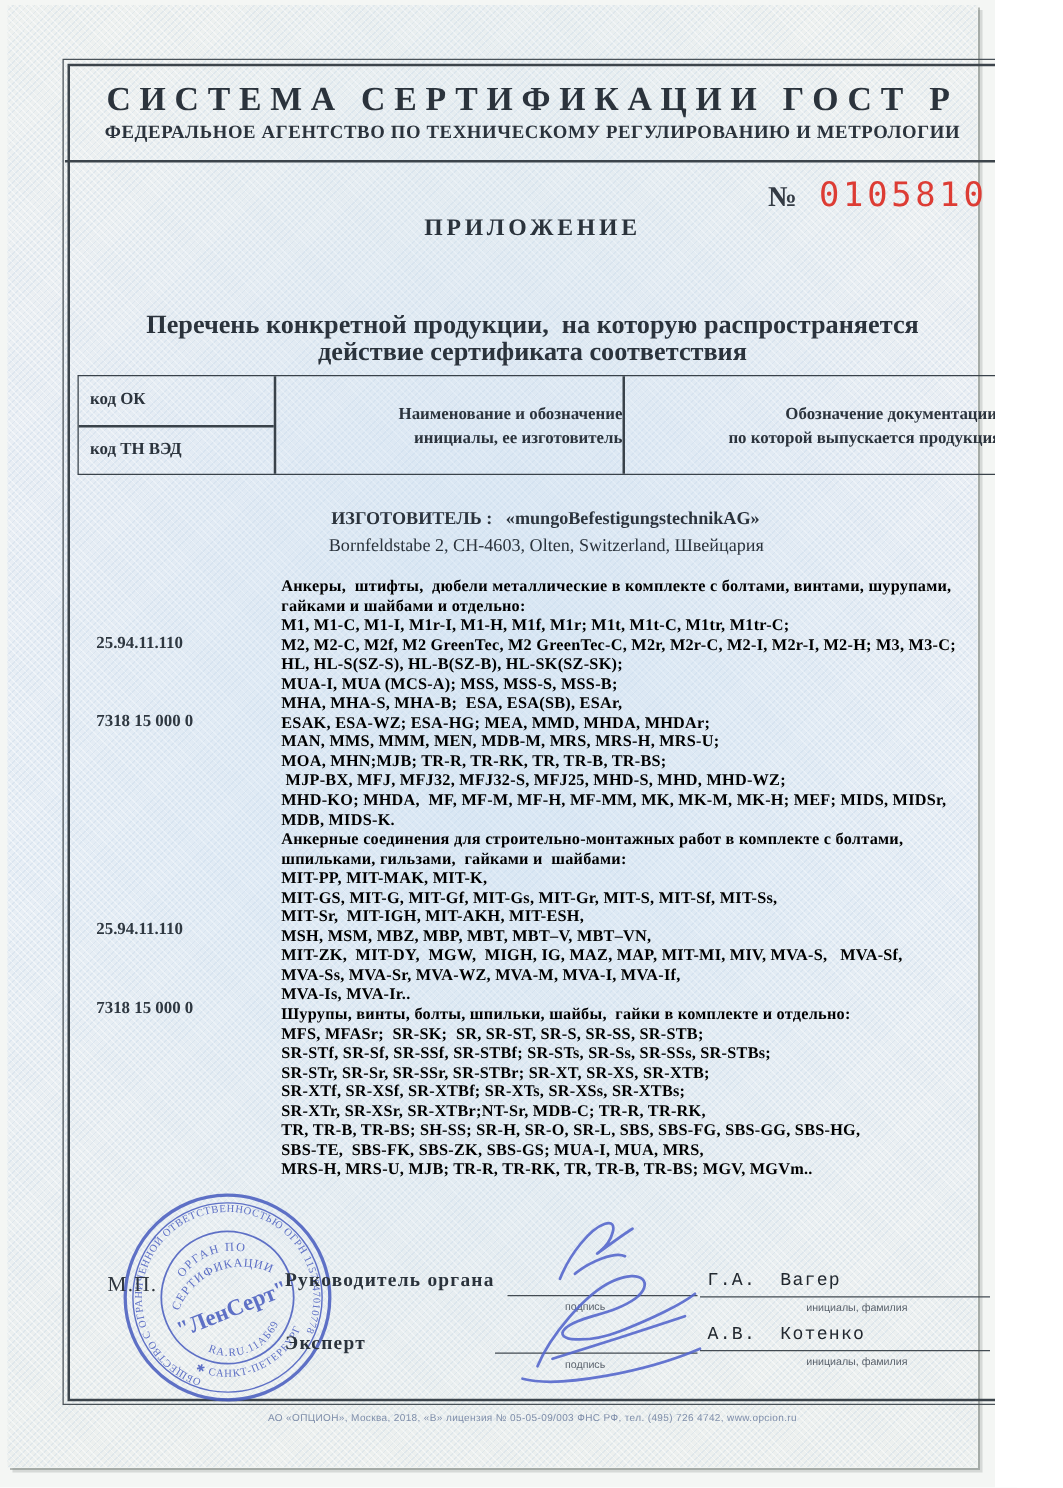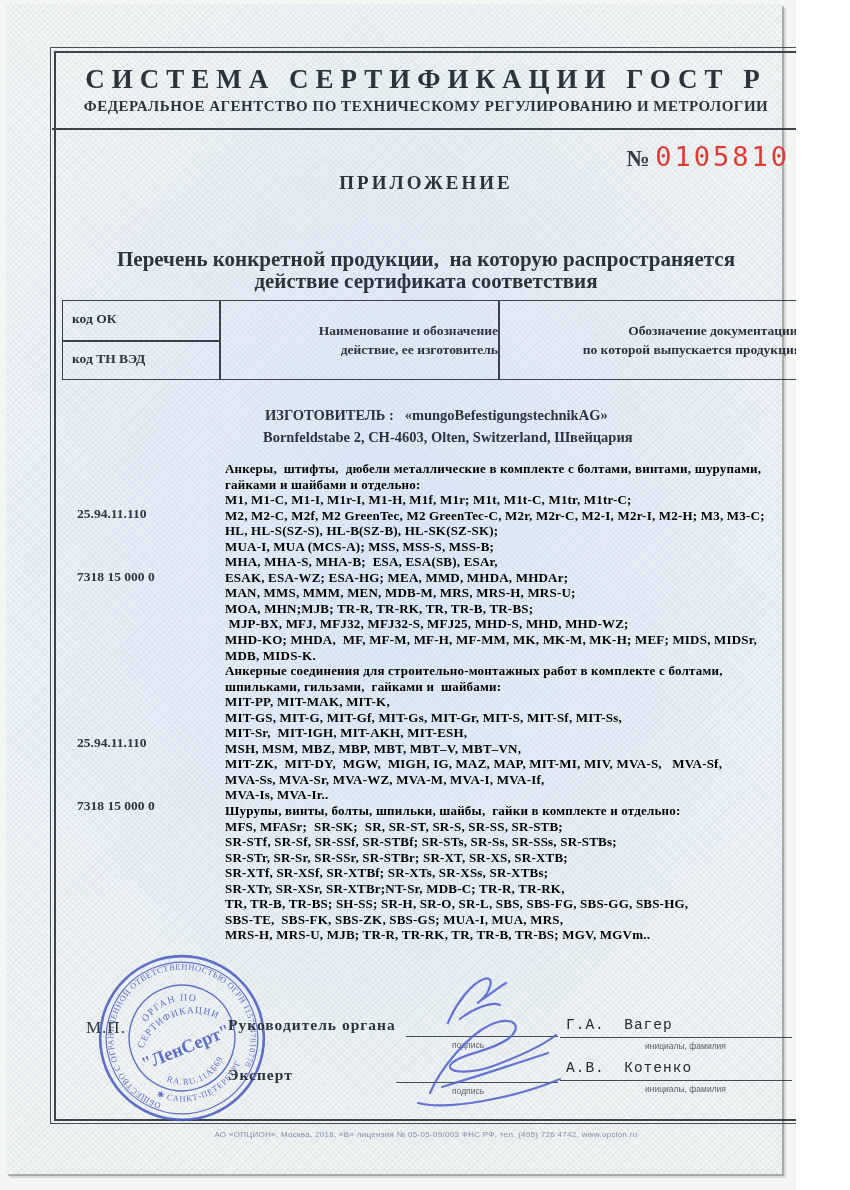--- a/index.html
+++ b/index.html
@@ -20,21 +20,21 @@
   .hline{position:absolute;background:#3c444b;height:2px;}
 
   .sys-title{position:absolute;left:50px;top:64px;width:752px;text-align:center;
     font-size:27px;font-weight:bold;letter-spacing:7px;color:#2b333c;}
   .agency{position:absolute;left:50px;top:98px;width:752px;text-align:center;
     font-size:15px;font-weight:bold;letter-spacing:.5px;color:#2b333c;}
 
   .doc-no{position:absolute;left:0;top:141px;width:790px;text-align:right;white-space:pre;}
   .doc-no .no-sign{font-size:23px;color:#343b44;font-weight:bold;}
   .doc-no .no-val{font-family:"DejaVu Sans Mono",monospace;font-size:27px;color:#dd3c34;
-    letter-spacing:3px;font-weight:500;}
+    letter-spacing:3px;font-weight:500;margin-left:12px;}
 
   .main-title{position:absolute;left:50px;top:172px;width:752px;text-align:center;
     font-size:19px;font-weight:bold;letter-spacing:3px;color:#2b333c;}
 
   .cert-row{position:absolute;left:50px;top:206px;width:752px;text-align:center;color:#2b333c;}
   .cert-label{font-size:18px;letter-spacing:.3px;vertical-align:baseline;}
   .cert-num-wrap{display:inline-block;border-bottom:1.5px solid #39424a;padding:0 10px 0 6px;margin-left:2px;}
   .cert-num{position:relative;top:-8px;font-family:"Liberation Mono",monospace;
     font-size:14.5px;letter-spacing:1px;color:#2f3740;}
 
@@ -42,21 +42,21 @@
     font-weight:bold;color:#2b333c;white-space:pre;}
 
   
   .tbl{position:absolute;left:62px;top:300px;width:738px;height:78px;border:1.5px solid #39424a;}
   .tbl .vdiv{position:absolute;top:0;bottom:0;width:1.5px;background:#39424a;}
   .tbl .c1h{position:absolute;left:0;top:39px;width:156px;height:1.5px;background:#39424a;}
   .tbl .cell{position:absolute;color:#2b333c;font-weight:bold;font-size:13.5px;}
   .tbl .c2,.tbl .c3{text-align:right;line-height:19px;}
 
   .manu{position:absolute;left:265px;top:407px;font-weight:bold;font-size:14.5px;color:#2b333c;white-space:pre;}
-  .manu-addr{position:absolute;left:263px;top:429px;font-weight:bold;font-size:14.5px;color:#2b333c;}
+  .manu-addr{position:absolute;left:263px;top:429px;font-weight:normal;font-size:14.5px;color:#2b333c;}
 
   .codeblock{position:absolute;left:77px;font-weight:bold;font-size:13.5px;color:#2e3740;line-height:21px;white-space:pre;}
 
   .plines{position:absolute;left:225px;top:461px;width:590px;}
   .pline{font-size:13px;font-weight:bold;color:#000000;line-height:15.55px;
     white-space:pre;letter-spacing:.2px;}
 
   .mp{position:absolute;left:86px;top:1018px;font-size:17px;color:#2f363e;letter-spacing:1px;}
   .sig-label{position:absolute;font-weight:bold;font-size:15.5px;letter-spacing:1px;color:#2b333c;}
   .sig-line{position:absolute;border-bottom:1.2px solid #434b52;}
@@ -92,21 +92,21 @@
   <div class="subtitle" style="top:269px;">действие сертификата соответствия</div>
 
   <div class="tbl">
     <div class="vdiv" style="left:156px;"></div>
     <div class="vdiv" style="left:435px;"></div>
     <div class="c1h"></div>
     <div class="cell" style="left:9px;top:10px;">код ОК</div>
     <div class="cell" style="left:9px;top:50px;">код ТН ВЭД</div>
     <div class="cell c2" style="left:156px;top:20px;width:279px;">
       <div>Наименование и обозначение</div>
-      <div>действие, ее изготовитель</div>
+      <div>инициалы, ее изготовитель</div>
     </div>
     <div class="cell c3" style="left:435px;top:20px;width:303px;">
       <div>Обозначение документации,</div>
       <div>по которой выпускается продукция</div>
     </div>
   </div>
 
   <div class="manu"><span>ИЗГОТОВИТЕЛЬ :   </span><span>«mungoBefestigungstechnikAG»</span></div>
   <div class="manu-addr">Bornfeldstabe 2, CH-4603, Olten, Switzerland, Швейцария</div>
 

